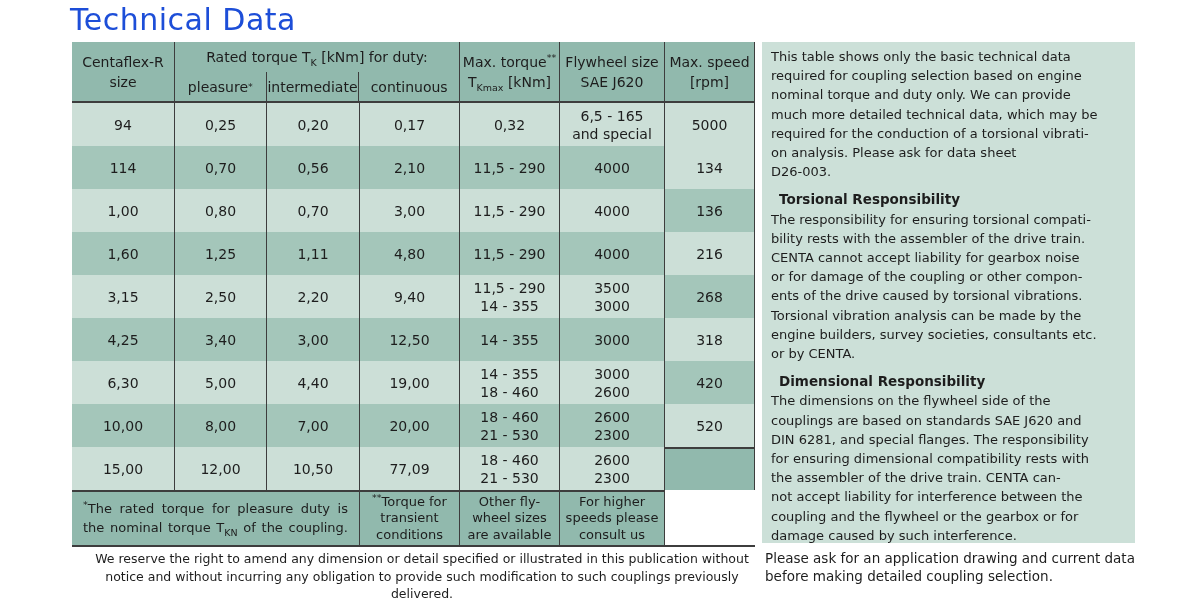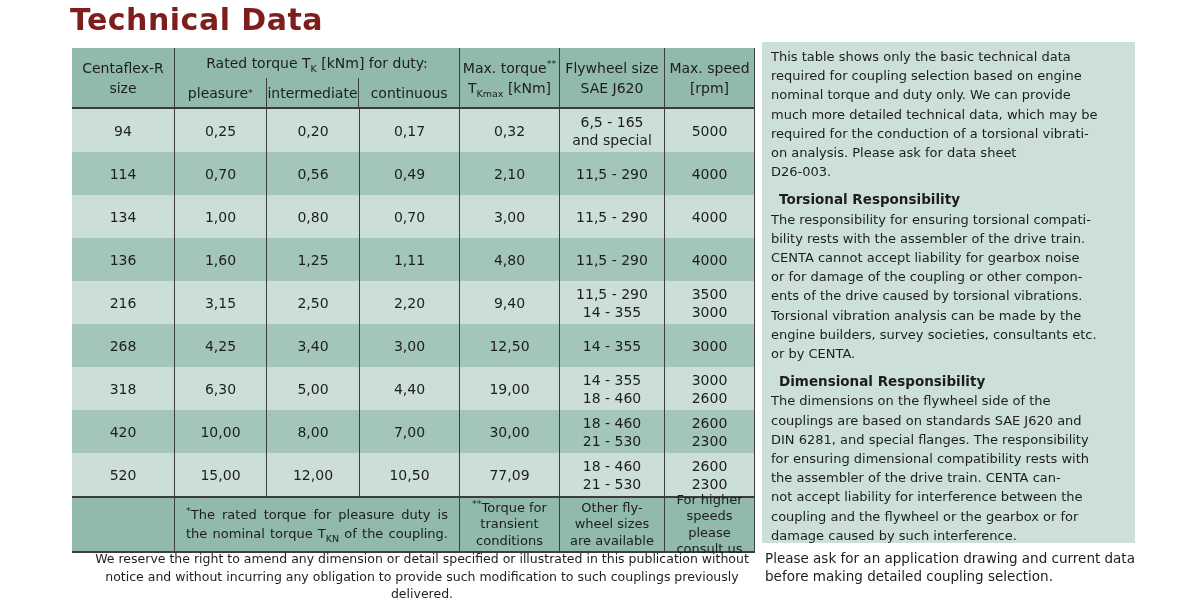--- a/index.html
+++ b/index.html
@@ -8,31 +8,30 @@
   }
   *{box-sizing:border-box;}
   html,body{margin:0;padding:0;}
   body{
     width:1188px;height:607px;position:relative;background:#ffffff;
     font-family:"DejaVu Sans","Liberation Sans",sans-serif;color:var(--text);
     overflow:hidden;
   }
   h1.title{
     position:absolute;left:70px;top:2px;margin:0;
-    font-size:30px;font-weight:700;color:#7f1d1d;letter-spacing:0.5px;
+    font-size:30px;font-weight:400;color:#1d4ed8;letter-spacing:0.5px;
   }
   
   .table{
     position:absolute;left:72px;top:42px;width:683px;
     display:grid;
     grid-template-columns:103px 92px 93px 100px 100px 105px 90px;
     grid-template-rows:61px repeat(9,43px) 55px;
     border-bottom:2px solid var(--border);
     font-size:14px;
-    margin-top:6px;
   }
   .th,.td,.tf{border-right:1.5px solid var(--border);}
   .th{
     background:var(--header-bg);border-bottom:2px solid var(--border);
     display:flex;flex-direction:column;align-items:center;justify-content:center;
     text-align:center;line-height:20px;
   }
   .col-group{grid-column:span 3;padding:0;justify-content:flex-end;}
   .group-top{flex:1;display:flex;align-items:center;justify-content:center;width:100%;}
   .group-sub{display:grid;grid-template-columns:92fr 93fr 100fr;width:100%;height:29px;}
@@ -115,21 +114,20 @@
   <div class="td cL">0,20</div>
   <div class="td cL">0,17</div>
   <div class="td cL">0,32</div>
   <div class="td cL ml">6,5 - 165
 and special</div>
   <div class="td cL ml">5000</div>
 
   <div class="td cD">114</div>
   <div class="td cD">0,70</div>
   <div class="td cD">0,56</div>
-  <div class="td cD">0,49</div>
   <div class="td cD">2,10</div>
   <div class="td cD ml">11,5 - 290</div>
   <div class="td cD ml">4000</div>
 
   <div class="td cL">134</div>
   <div class="td cL">1,00</div>
   <div class="td cL">0,80</div>
   <div class="td cL">0,70</div>
   <div class="td cL">3,00</div>
   <div class="td cL ml">11,5 - 290</div>
@@ -168,21 +166,21 @@
   <div class="td cL">19,00</div>
   <div class="td cL ml">14 - 355
 18 - 460</div>
   <div class="td cL ml">3000
 2600</div>
 
   <div class="td cD">420</div>
   <div class="td cD">10,00</div>
   <div class="td cD">8,00</div>
   <div class="td cD">7,00</div>
-  <div class="td cD">30,00</div>
+  <div class="td cD">20,00</div>
   <div class="td cD ml">18 - 460
 21 - 530</div>
   <div class="td cD ml">2600
 2300</div>
 
   <div class="td cL">520</div>
   <div class="td cL">15,00</div>
   <div class="td cL">12,00</div>
   <div class="td cL">10,50</div>
   <div class="td cL">77,09</div>

